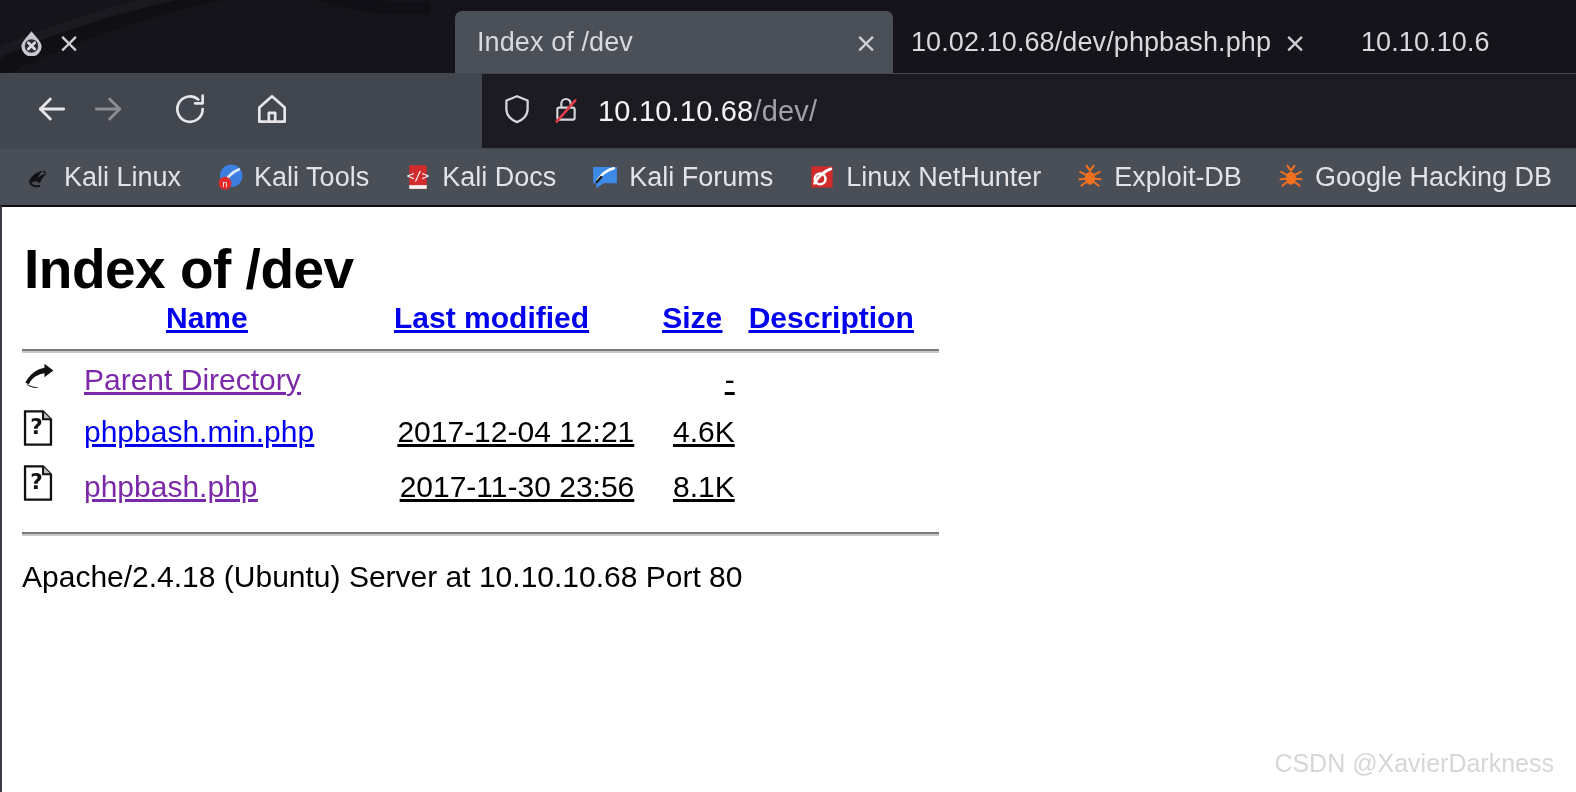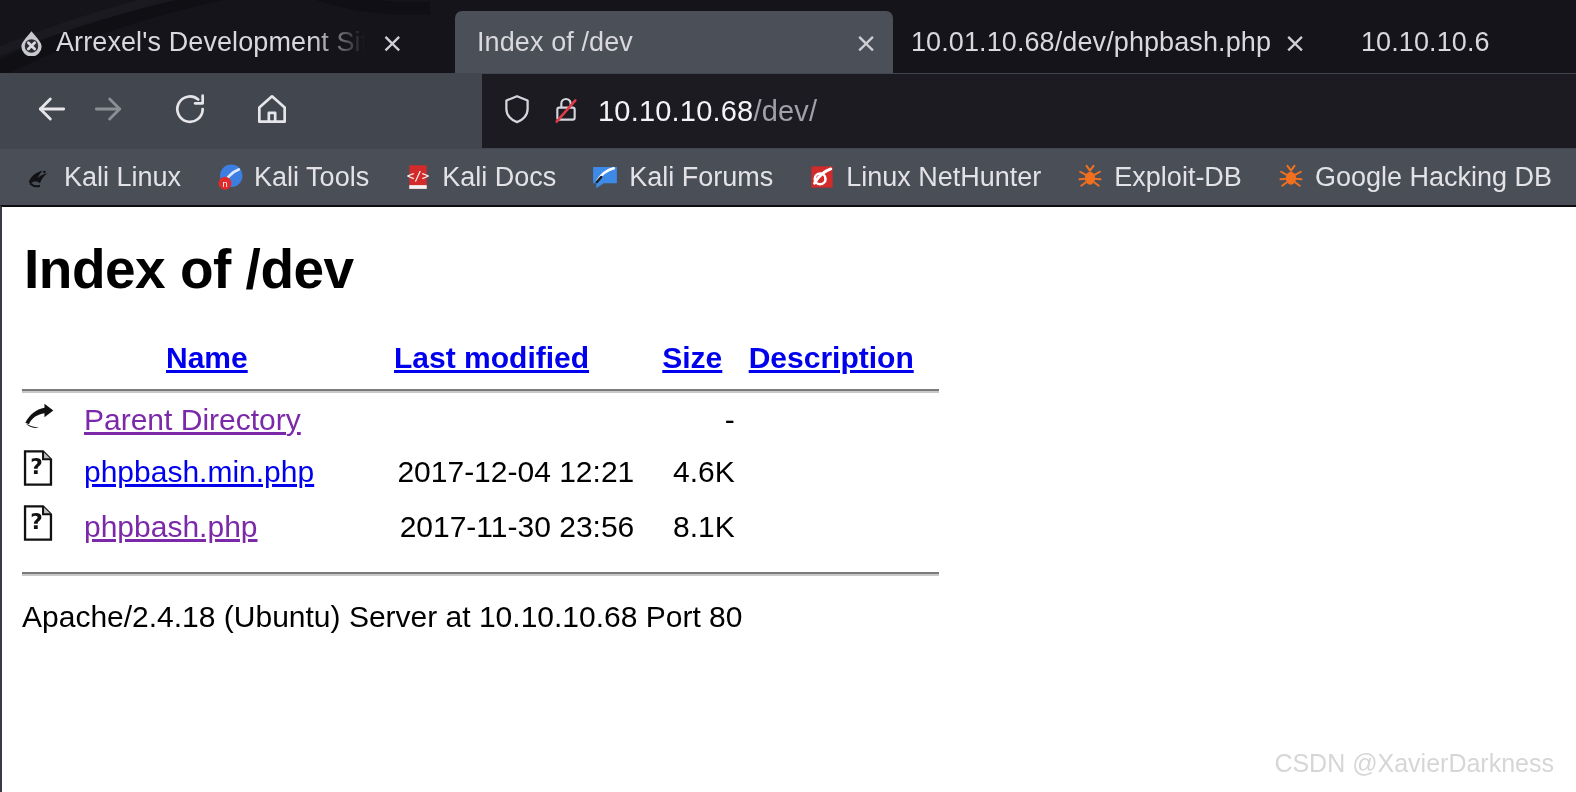--- a/index.html
+++ b/index.html
@@ -121,23 +121,23 @@
     color: #000;
   }
   h1.idx {
     font-size: 55px;
     font-weight: bold;
     letter-spacing: -0.5px;
     margin: 12px 0 0 2px;
     font-family: "Liberation Sans", sans-serif;
   }
   table.listing {
-    margin-top: 40px;
     border-collapse: collapse;
     font-size: 30px;
+    text-decoration: underline;
   }
   table.listing th {
     font-weight: bold;
     text-align: left;
     padding: 0 0 12px 0;
     white-space: nowrap;
   }
   table.listing th a, table.listing td a { text-decoration: underline; }
   .hdr-link { color: #0000ee; text-decoration: underline; font-weight: bold; }
   th.c-icon { width: 42px; }
@@ -192,31 +192,30 @@
     <div class="tabs-row">
 
       <div class="tab inactive tab1">
         <span class="tab-favicon">
           <svg width="27" height="27" viewBox="0 0 24 24">
             <path d="M12 2 C 7 8, 3 12, 3 15.5 A 9 9 0 0 0 21 15.5 C 21 12, 17 8, 12 2 Z" fill="#c8c8cf"></path>
             <circle cx="12" cy="15" r="6" fill="#2b2b33"></circle>
             <path d="M9.2 12.2 L14.8 17.8 M14.8 12.2 L9.2 17.8" stroke="#d8d8de" stroke-width="2.4" stroke-linecap="round"></path>
           </svg>
         </span>
-        <span class="tab-title">Arrexel's Development Sit</span>
         <span class="tab-close">×</span>
       </div>
 
       <div class="tab active tab2">
         <span class="tab-title" style="margin-left:4px;">Index of /dev</span>
         <span class="tab-close" style="margin-left:auto;">×</span>
       </div>
 
       <div class="tab inactive tab3">
-        <span class="tab-title">10.01.10.68/dev/phpbash.php</span>
+        <span class="tab-title">10.02.10.68/dev/phpbash.php</span>
         <span class="tab-close">×</span>
       </div>
 
       <div class="tab inactive tab4">
         <span class="tab-title">10.10.10.6</span>
       </div>
 
     </div>
   </div>
 

